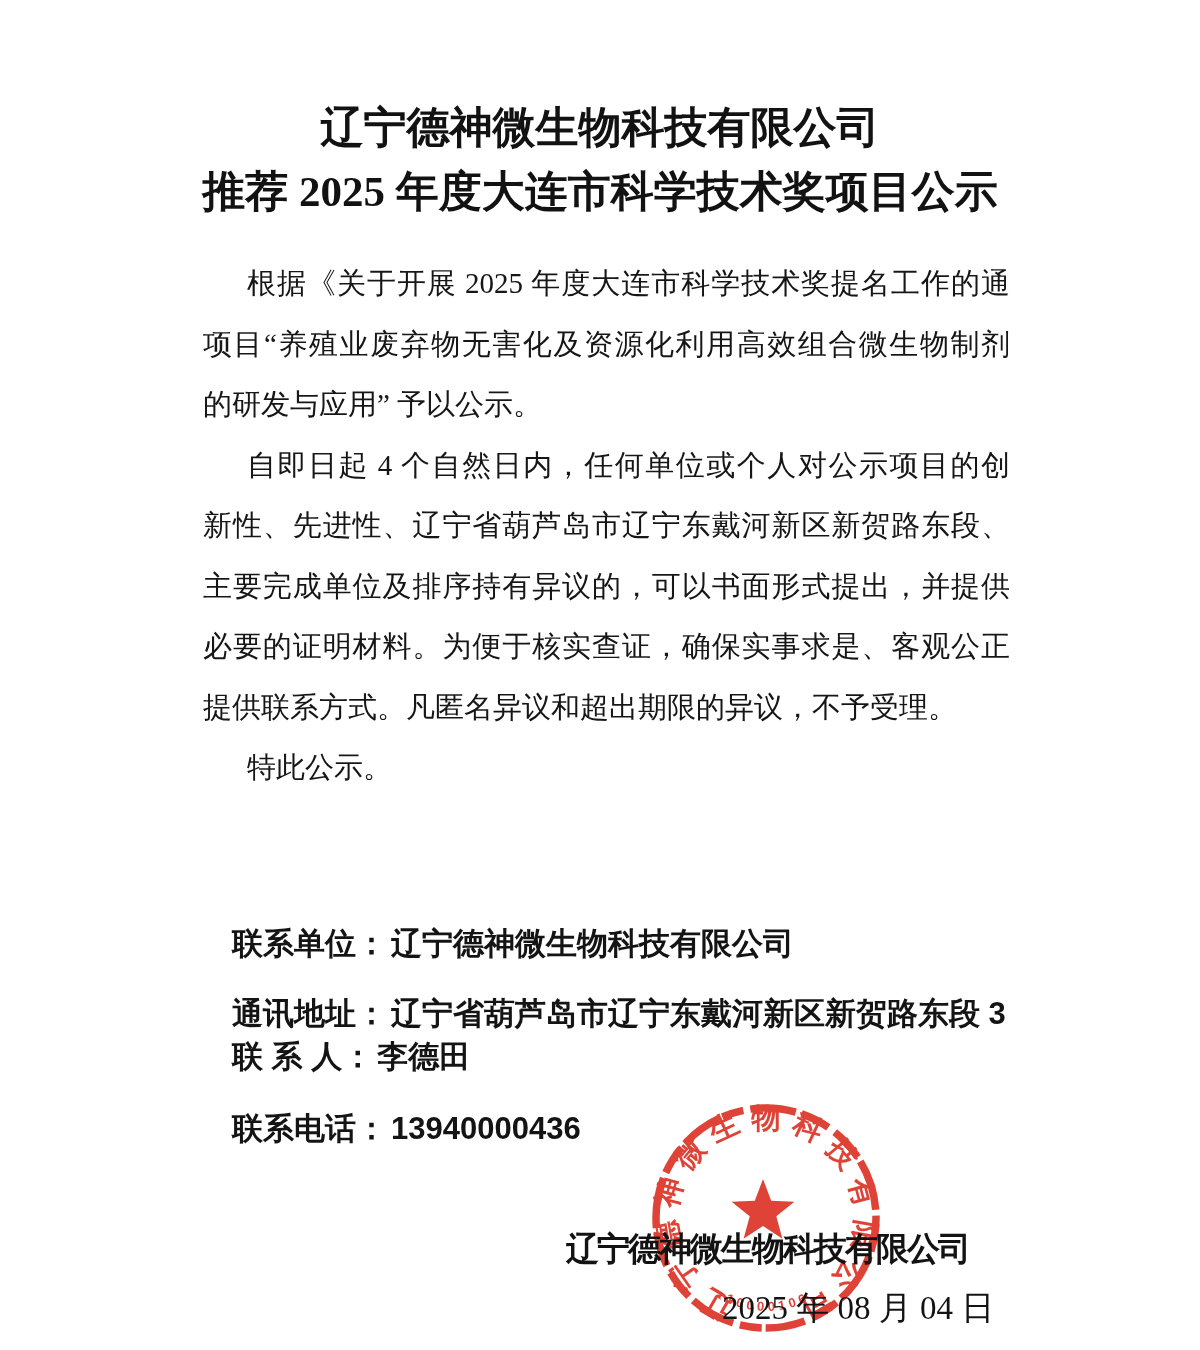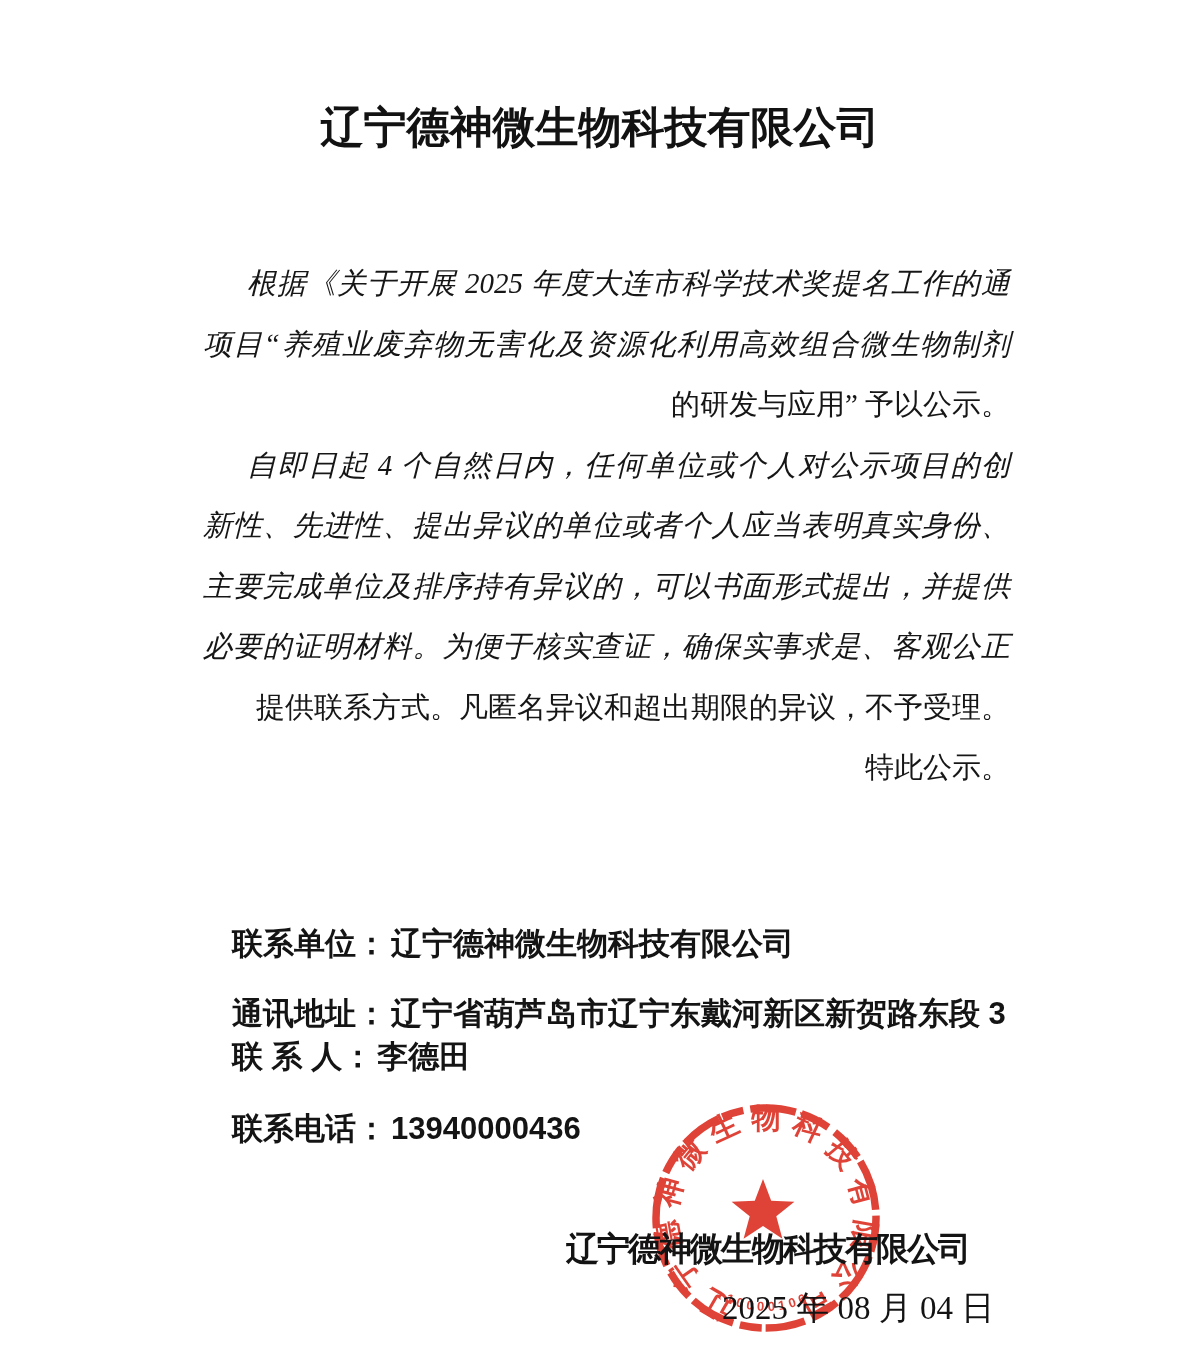--- a/index.html
+++ b/index.html
@@ -12,22 +12,22 @@
   .page{position:absolute;inset:0;}
 
   
   .title{position:absolute;top:96px;left:0;width:1200px;text-align:center;
          font-weight:bold;font-size:43px;line-height:64px;color:#121212;}
   .title .t-line{white-space:nowrap;}
 
   
   .body-text{position:absolute;left:203px;top:253px;width:807px;
              font-size:29px;line-height:60.5px;color:#161616;}
-  .body-text .line{white-space:nowrap;text-align:right;}
-  .body-text .line.fill{text-align:justify;text-align-last:justify;font-style:italic;}
+  .body-text .line{white-space:nowrap;text-align:left;}
+  .body-text .line.fill{text-align:justify;text-align-last:justify;}
   .body-text .line.indent{text-indent:44px;}
 
   
   .contact-row{position:absolute;left:232px;white-space:nowrap;
                font-family:"Liberation Sans", sans-serif;
                font-weight:bold;font-size:31px;color:#141414;}
   .contact-row:nth-of-type(1){top:923px;}
   .contact-row:nth-of-type(2){top:987px;margin-top:6px;}
   .contact-row:nth-of-type(3){top:1036px;}
   .contact-row:nth-of-type(4){top:1108px;}
@@ -46,28 +46,29 @@
         opacity:0.92;}
   .seal text{font-family:"Liberation Sans", sans-serif;font-weight:bold;}
 </style>
 </head>
 <body>
 
 <div class="page">
 
   <div class="title">
     <div class="t-line">辽宁德神微生物科技有限公司</div>
+    <div class="t-line">推荐 2025 年度大连市科学技术奖项目公示</div>
   </div>
 
   <div class="body-text" id="body-text">
       <div class="line fill indent">根据《关于开展 2025 年度大连市科学技术奖提名工作的通</div>
       <div class="line fill">项目“养殖业废弃物无害化及资源化利用高效组合微生物制剂</div>
       <div class="line">的研发与应用” 予以公示。</div>
       <div class="line fill indent">自即日起 4 个自然日内，任何单位或个人对公示项目的创</div>
-      <div class="line fill">新性、先进性、提出异议的单位或者个人应当表明真实身份、</div>
+      <div class="line fill">新性、先进性、辽宁省葫芦岛市辽宁东戴河新区新贺路东段、</div>
       <div class="line fill">主要完成单位及排序持有异议的，可以书面形式提出，并提供</div>
       <div class="line fill">必要的证明材料。为便于核实查证，确保实事求是、客观公正</div>
       <div class="line">提供联系方式。凡匿名异议和超出期限的异议，不予受理。</div>
       <div class="line indent">特此公示。</div>
     </div>
 
   <div id="contact-block">
       <div class="contact-row"><span class="contact-label">联系单位：</span><span>辽宁德神微生物科技有限公司</span></div>
       <div class="contact-row"><span class="contact-label">通讯地址：</span><span>辽宁省葫芦岛市辽宁东戴河新区新贺路东段 3</span></div>
       <div class="contact-row"><span class="contact-label">联 系 人：</span><span>李德田</span></div>

